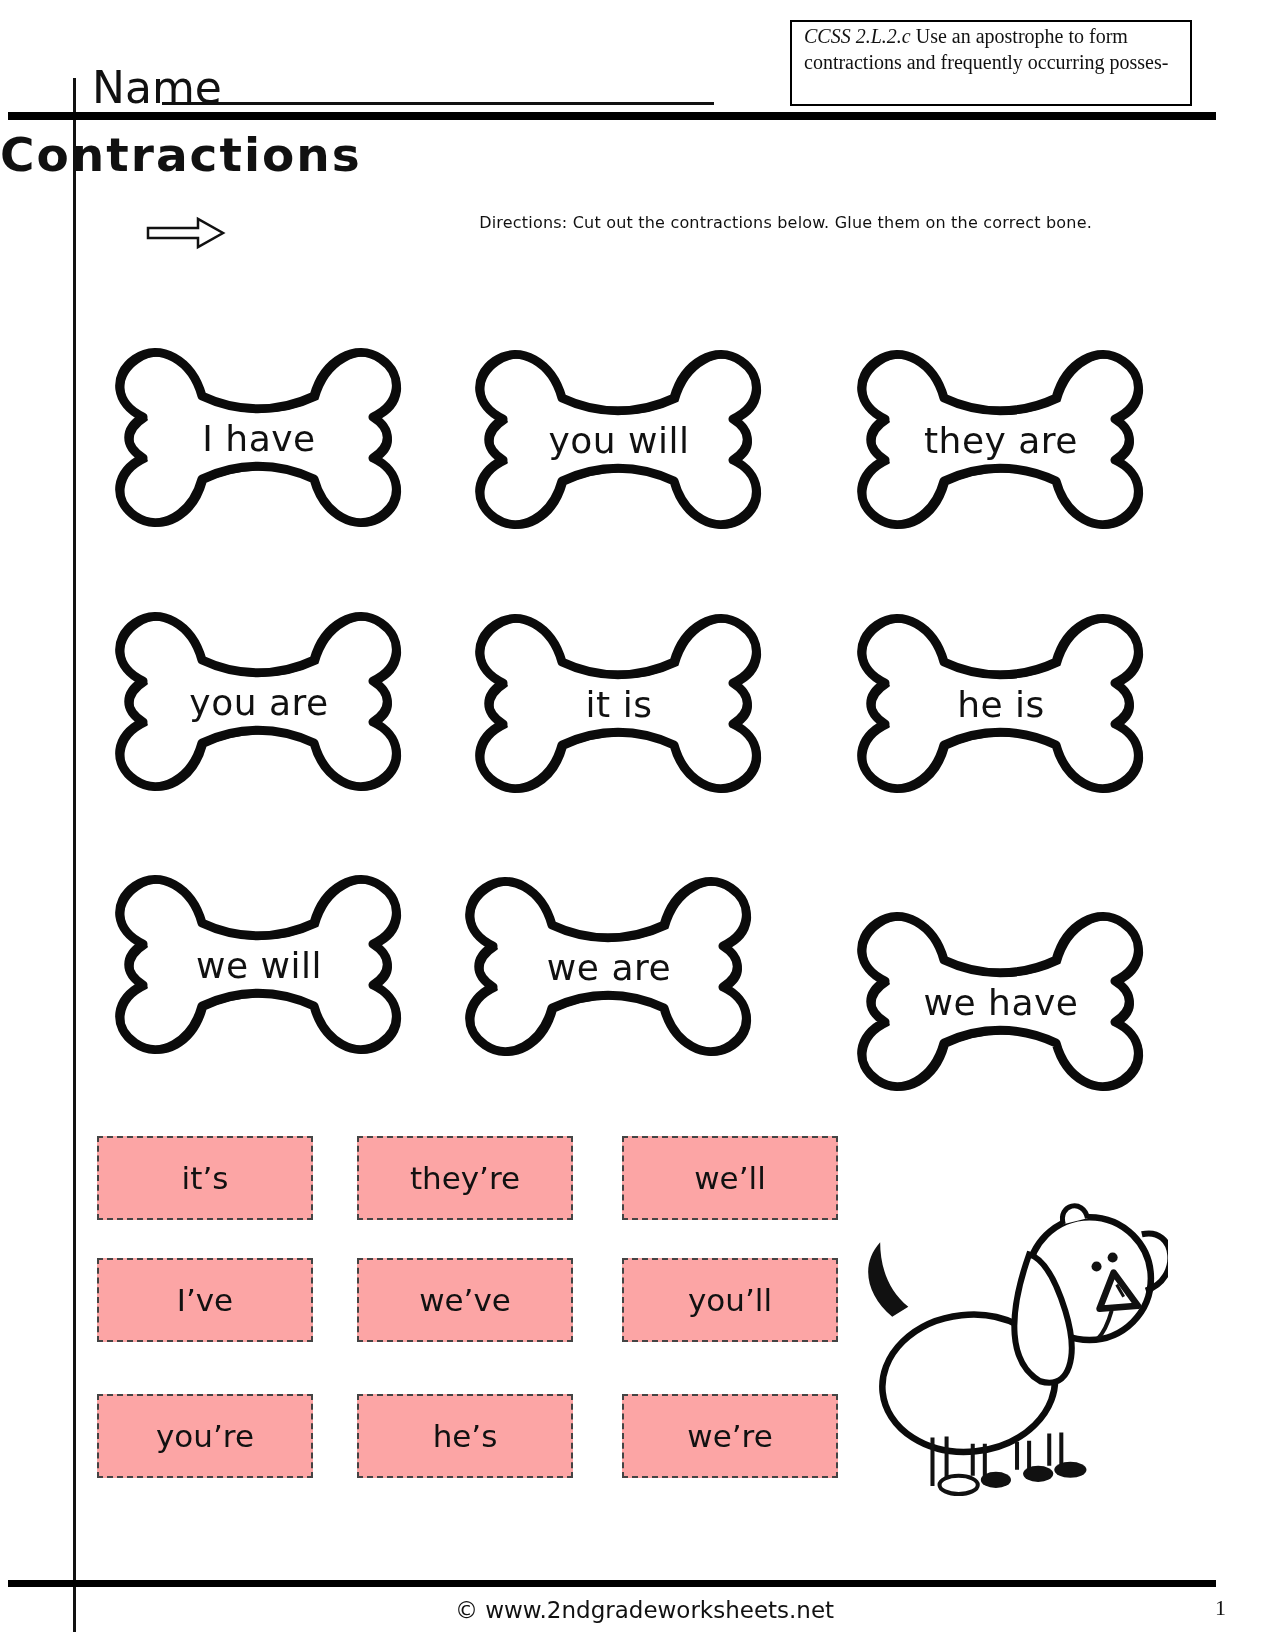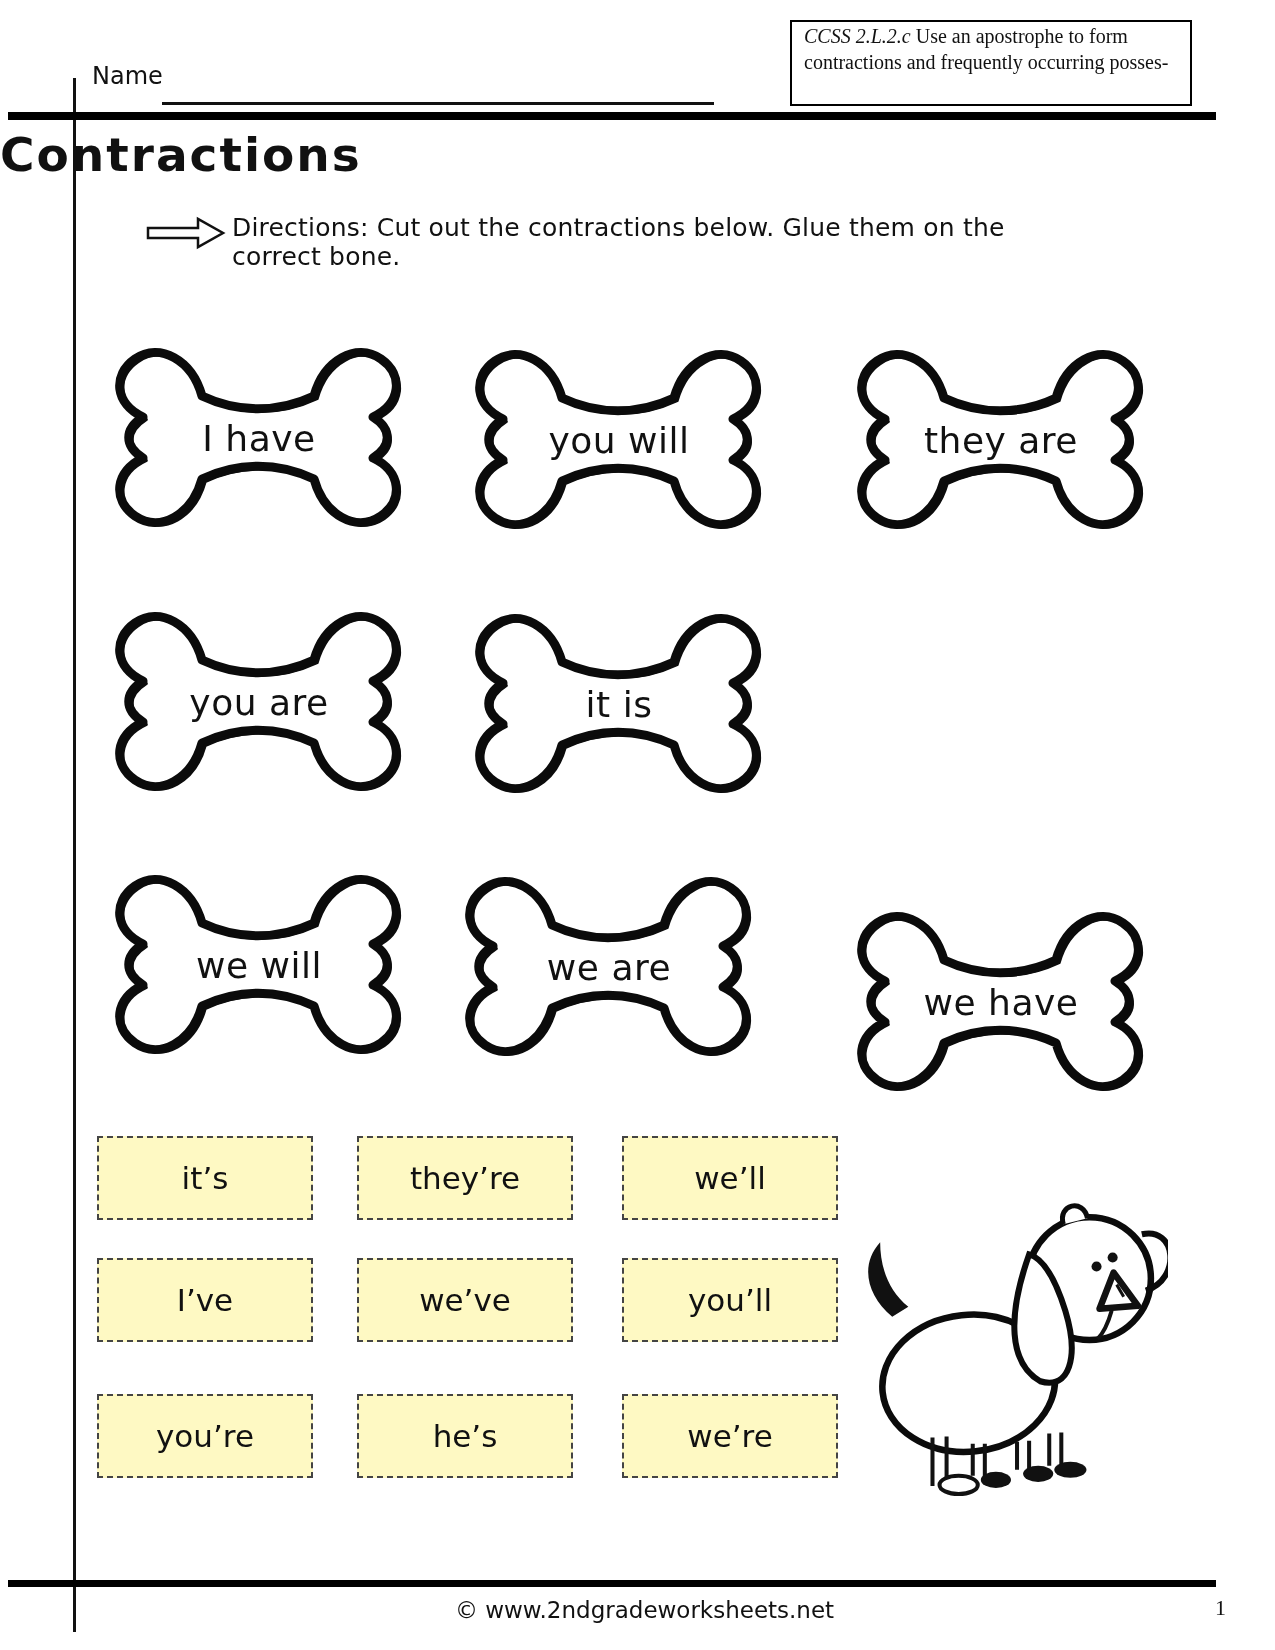--- a/index.html
+++ b/index.html
@@ -6,48 +6,48 @@
   .page{
     position:relative;width:1275px;height:1650px;background:#ffffff;
     font-family:"DejaVu Sans",sans-serif;color:#111;overflow:hidden;
     box-shadow:0 0 6px rgba(0,0,0,.25);
   }
   .vline{position:absolute;left:73px;top:78px;width:3px;height:1554px;background:#111;}
   .rule{position:absolute;background:#000;}
   .rule-top{left:8px;top:112px;width:1208px;height:8px;}
   .rule-bottom{left:8px;top:1580px;width:1208px;height:7px;}
 
-  .name-label{position:absolute;left:92px;top:62px;font-size:24px;font-weight:500;}
+  .name-label{position:absolute;left:92px;top:62px;font-size:44px;font-weight:500;}
   .name-line{position:absolute;left:162px;top:64px;width:552px;height:38px;border-bottom:3px solid #111;}
 
   .ccss{
     position:absolute;left:790px;top:20px;width:402px;height:86px;box-sizing:border-box;
     border:2px solid #000;padding:1px 10px 0 12px;
     font-family:"Liberation Serif",serif;font-size:20px;line-height:1.32;
   }
   .ccss .code{font-style:italic;}
 
   .title{
     position:absolute;left:0;top:127px;width:100%;
     font-size:47px;font-weight:600;letter-spacing:2px;
   }
 
   .dir-arrow{position:absolute;left:146px;top:214px;width:80px;height:38px;}
-  .dir-text{position:absolute;left:232px;top:213px;width:860px;font-size:25px;letter-spacing:.2px;}
+  .dir-text{position:absolute;left:232px;top:213px;width:860px;font-size:16px;letter-spacing:.2px;text-align:right;}
 
   .bone{position:absolute;width:322px;height:237px;}
   .bone svg{position:absolute;inset:0;width:100%;height:100%;}
   .bone .lbl{
     position:absolute;inset:0;display:flex;align-items:center;justify-content:center;
     font-size:36px;letter-spacing:.5px;z-index:1;
   }
 
   .card{
     position:absolute;width:216px;height:84px;border:2px dashed #444;box-sizing:border-box;
-    display:flex;align-items:center;justify-content:center;font-size:31px;background:#fef9c3;
+    display:flex;align-items:center;justify-content:center;font-size:31px;background:#fca5a5;
   }
 
   .dog{position:absolute;left:856px;top:1186px;width:312px;height:312px;}
 
   .credit{
     position:absolute;left:0;top:1524px;width:1112px;text-align:right;
     font-family:"Liberation Serif",serif;font-size:21px;
   }
   .footer-site{position:absolute;left:7px;top:1597px;width:1275px;text-align:center;font-size:23px;}
   .page-num{position:absolute;left:1180px;top:1595px;width:46px;text-align:right;
@@ -116,20 +116,26 @@
         <use href="#bone-shape"></use>
       </svg>
       <span class="lbl">you are</span>
     </div>
   <div class="bone" style="left:458px;top:586px">
       <svg viewBox="0 0 322 237">
         <use href="#bone-shape"></use>
       </svg>
       <span class="lbl">it is</span>
     </div>
+  <div class="bone" style="left:840px;top:586px">
+      <svg viewBox="0 0 322 237">
+        <use href="#bone-shape"></use>
+      </svg>
+      <span class="lbl">he is</span>
+    </div>
 
   <div class="bone" style="left:98px;top:847px">
       <svg viewBox="0 0 322 237">
         <use href="#bone-shape"></use>
       </svg>
       <span class="lbl">we will</span>
     </div>
   <div class="bone" style="left:448px;top:849px">
       <svg viewBox="0 0 322 237">
         <use href="#bone-shape"></use>

